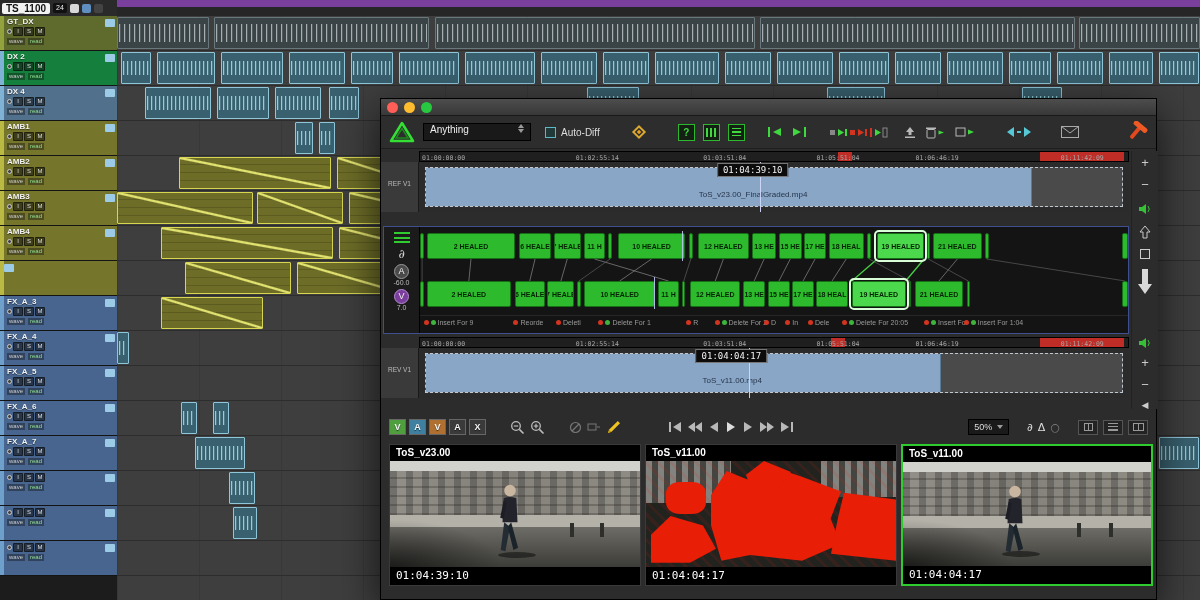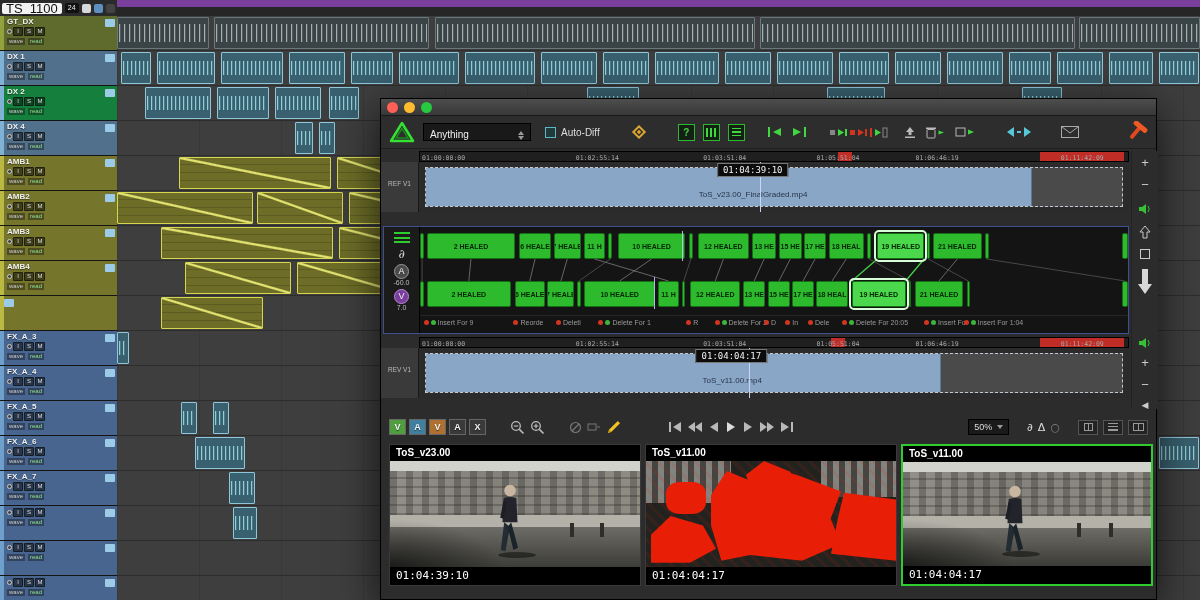--- a/index.html
+++ b/index.html
@@ -1,21 +1,21 @@
 <!DOCTYPE html>
 <html><head>
 <meta charset="utf-8">
 <style>
 *{margin:0;padding:0;box-sizing:border-box}
 html,body{width:1200px;height:600px;overflow:hidden;background:#303030;font-family:"Liberation Sans",sans-serif}
 #app{position:relative;width:1200px;height:600px;background:#3e3e3e}
 
 
 #master{position:absolute;left:0;top:0;width:117px;height:16px;background:#2a2a2a;display:flex;align-items:center;gap:3px;padding:1px 2px;z-index:2}
-.mlabel{background:#f2f2f2;color:#111;font-size:13px;font-weight:normal;padding:0 4px;border-radius:2px;line-height:11px;white-space:nowrap}
+.mlabel{background:#f2f2f2;color:#111;font-size:10px;font-weight:bold;padding:0 4px;border-radius:2px;line-height:11px;white-space:nowrap}
 .mbadge{background:#111;color:#eee;font-size:7px;padding:0 3px;border-radius:2px;line-height:10px}
 .mico{width:9px;height:9px;border-radius:2px}
 #hdrs{position:absolute;left:0;top:16px;width:117px;bottom:0;background:#1c1c1c;overflow:hidden;z-index:2}
 .trk{position:relative;height:35px;border-bottom:1px solid #141414;display:flex}
 .strip{width:4px}
 .tmain{flex:1;padding:1px 3px;overflow:hidden}
 .tname{font-size:8px;font-weight:bold;color:#f2f2f2;line-height:9px;white-space:nowrap;text-shadow:0 1px 1px rgba(0,0,0,.5)}
 .tbtns{display:flex;gap:1px;margin-top:1px;align-items:center}
 .tdot{width:5px;height:5px;border-radius:50%;border:1px solid #ccc;background:#444}
 .tb{font-size:6px;color:#ddd;background:rgba(15,15,15,.55);border:1px solid rgba(0,0,0,.45);width:10px;text-align:center;line-height:7px;border-radius:1px}
@@ -33,21 +33,21 @@
 .clip.gt{background:#3a4447;border:1px solid #68787c}
 .clip.gt::after{content:"";position:absolute;left:1px;right:1px;top:20%;bottom:20%;background:repeating-linear-gradient(90deg,rgba(215,220,220,.7) 0 1px,rgba(215,220,220,.15) 1px 2px,transparent 2px 5px)}
 .clip.amb{background:#6d6d28;border:1px solid #d6d650;background-image:linear-gradient(to top right,transparent 47%,rgba(238,238,120,.9) 49% 51%,transparent 53%),repeating-linear-gradient(0deg,transparent 0 7px,rgba(40,40,10,.25) 7px 8px)}
 
 
 #win{position:absolute;left:380px;top:98px;width:777px;height:502px;background:#2c2c2c;border:1px solid #000;box-shadow:0 12px 40px rgba(0,0,0,.7);z-index:10}
 #titlebar{position:absolute;left:0;top:0;right:0;height:17px;background:linear-gradient(#4d4d4d,#383838);border-bottom:1px solid #191919;display:flex;align-items:center}
 .tl{width:11px;height:11px;border-radius:50%;margin-left:6px;flex:0 0 auto}
 #title{position:absolute;left:60px;right:60px;text-align:center;font-size:10px;color:#cfcfcf;line-height:17px;white-space:nowrap;overflow:hidden}
 #tbar{position:absolute;left:0;top:17px;right:0;height:33px;background:#2d2d2d;border-bottom:1px solid #1e1e1e;display:flex;align-items:center;padding:0 8px}
-.dd{height:18px;background:#191919;border:1px solid #000;color:#eee;font-size:10px;display:flex;align-items:flex-end;padding:0 6px;gap:6px}
+.dd{height:18px;background:#191919;border:1px solid #000;color:#eee;font-size:10px;display:flex;align-items:flex-start;padding:0 6px;gap:6px}
 .ddud{display:flex;flex-direction:column;gap:1px;margin-left:auto}
 .ddud i{width:0;height:0;border-left:3px solid transparent;border-right:3px solid transparent}
 .ddud .u{border-bottom:4px solid #999}
 .ddud .d{border-top:4px solid #999}
 .chk{width:11px;height:11px;border:1px solid #5bb8c8;background:#203a3a;margin-right:5px}
 .chklbl{color:#ddd;font-size:10px}
 .gbtn{width:17px;height:17px;border:1px solid #2db82d;background:#142014;color:#3fd83f;font-size:10px;display:flex;align-items:center;justify-content:center;font-weight:bold}
 .gbars{display:flex;gap:2px}
 .gbars i{width:2px;height:9px;background:#3fd83f}
 .glines{display:flex;flex-direction:column;gap:2px}
@@ -131,37 +131,20 @@
     <span class="mbadge">24</span>
     <span class="mico" style="background:#d8d8d8"></span>
     <span class="mico" style="background:#5f8fc0"></span>
     <span class="mico" style="background:#444"></span>
   </div>
   <div id="hdrs">
       <div class="trk" style="background: rgb(95, 106, 45);">
         <div class="strip" style="background:#93a23c"></div>
         <div class="tmain">
           <div class="tname">GT_DX</div>
-          <div class="tbtns">
-            <span class="tdot"></span>
-            <span class="tb">I</span>
-            <span class="tb">S</span>
-            <span class="tb">M</span>
-          </div>
-          <div class="tsub">
-            <span class="twave">wave</span>
-            <span class="tread">read</span>
-          </div>
-        </div>
-        <div class="tio"></div>
-      </div>
-      <div class="trk" style="background: rgb(80, 112, 140);">
-        <div class="strip" style="background:#7fb2d4"></div>
-        <div class="tmain">
-          <div class="tname">DX 1</div>
           <div class="tbtns">
             <span class="tdot"></span>
             <span class="tb">I</span>
             <span class="tb">S</span>
             <span class="tb">M</span>
           </div>
           <div class="tsub">
             <span class="twave">wave</span>
             <span class="tread">read</span>
           </div>

